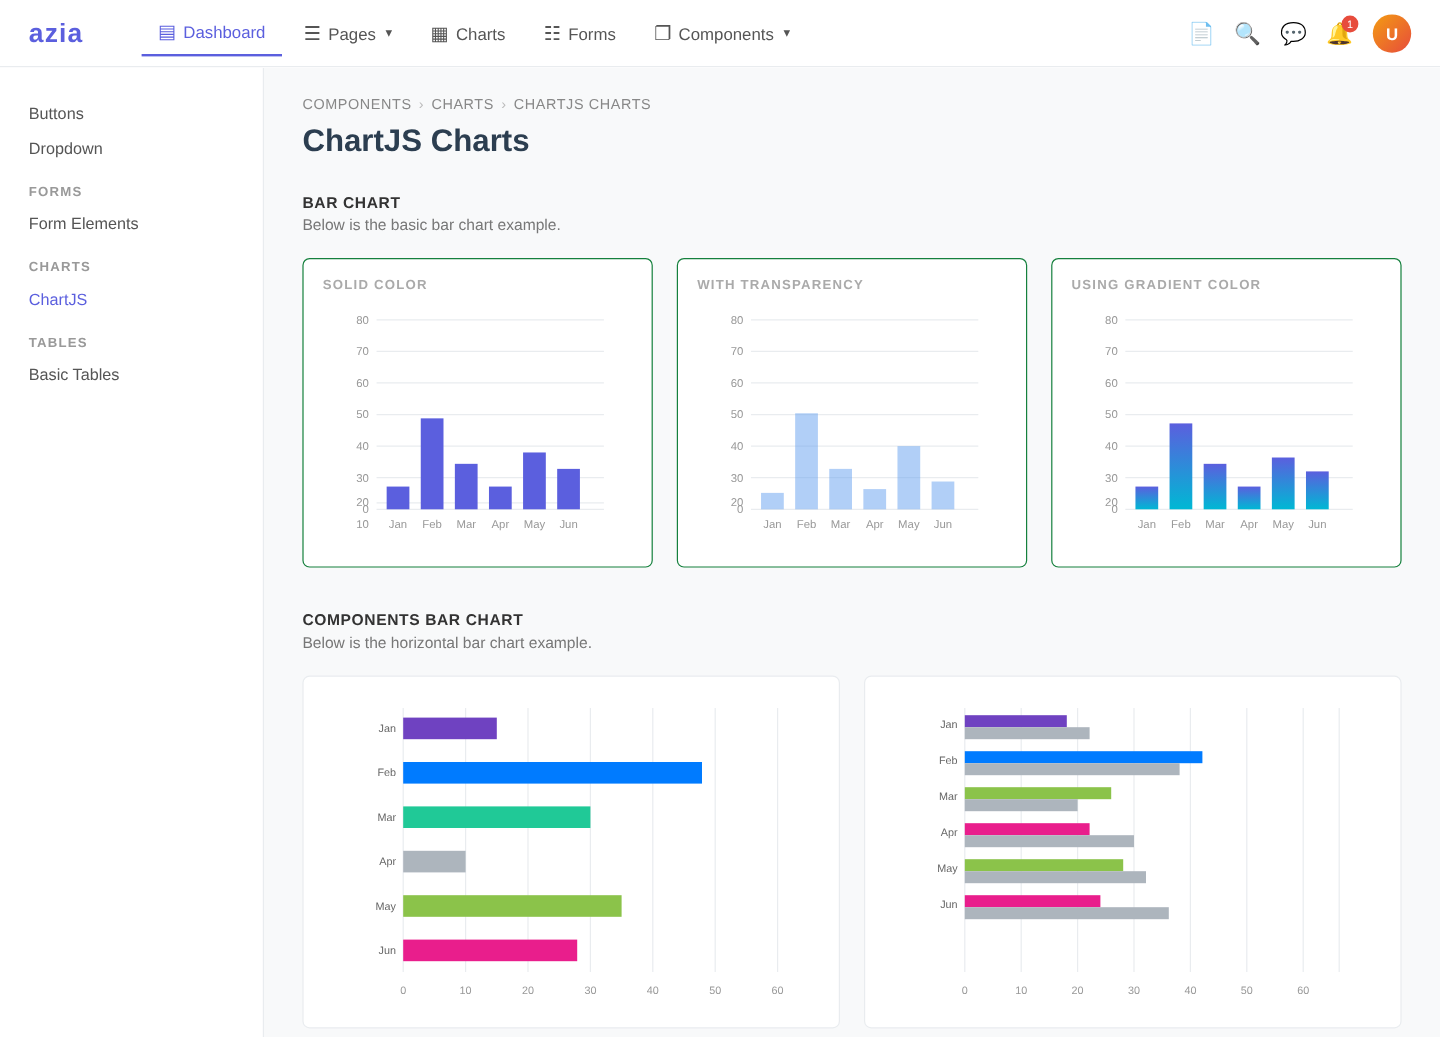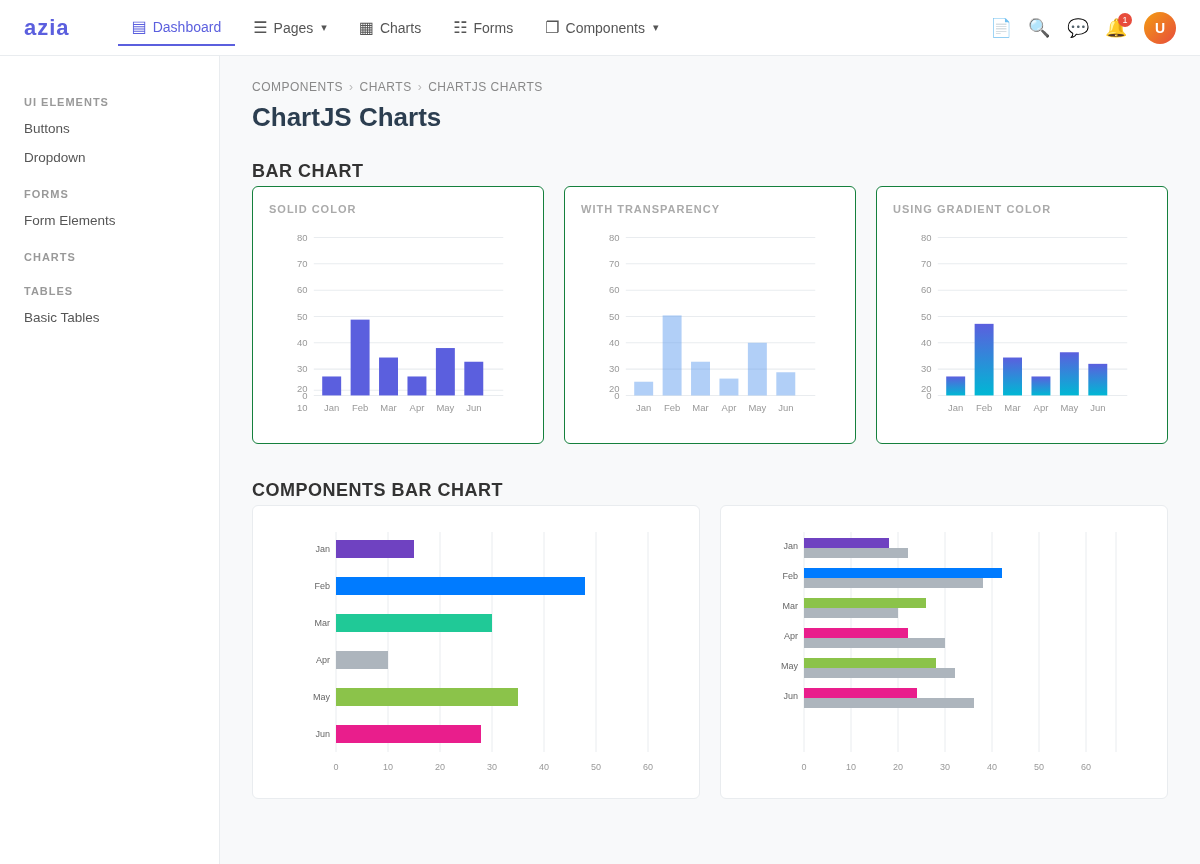--- a/index.html
+++ b/index.html
@@ -135,21 +135,21 @@
     }
     .breadcrumb span { text-transform: uppercase; letter-spacing: 0.5px; }
     .breadcrumb .sep { color: #bbb; }
     .page-title {
       font-size: 26px;
       font-weight: 600;
       color: #2c3e50;
       margin-bottom: 28px;
     }
     .section-title {
-      font-size: 18px;
+      font-size: 13px;
       font-weight: 700;
       color: #333;
       letter-spacing: 0.5px;
       margin-bottom: 4px;
     }
     .section-desc {
       font-size: 13px;
       color: #777;
       margin-bottom: 20px;
     }
@@ -234,48 +234,49 @@
       <div class="badge">1</div>
     </div>
     <div class="avatar">U</div>
   </div>
 </nav>
 
 <div class="layout">
 
   <aside class="sidebar">
     <div>
-      <div class="sidebar-section-title">UI ELEMENTS</div>
       <a class="sidebar-item">Buttons</a>
       <a class="sidebar-item">Dropdown</a>
     </div>
     <div>
       <div class="sidebar-section-title">FORMS</div>
       <a class="sidebar-item">Form Elements</a>
     </div>
     <div>
       <div class="sidebar-section-title">CHARTS</div>
+      <a class="sidebar-item active">ChartJS</a>
     </div>
     <div>
       <div class="sidebar-section-title">TABLES</div>
       <a class="sidebar-item">Basic Tables</a>
     </div>
   </aside>
 
   <main class="main">
     <div class="breadcrumb">
       <span>COMPONENTS</span>
       <span class="sep">›</span>
       <span>CHARTS</span>
       <span class="sep">›</span>
       <span>CHARTJS CHARTS</span>
     </div>
     <h1 class="page-title">ChartJS Charts</h1>
 
     <div class="section-title">BAR CHART</div>
+    <div class="section-desc">Below is the basic bar chart example.</div>
 
     <div class="charts-row">
 
       <div class="chart-box">
         <div class="chart-label">SOLID COLOR</div>
         <div class="bar-chart-area">
           <svg class="chart-svg" viewBox="0 0 220 190">
 
             <line x1="30" y1="10" x2="210" y2="10" stroke="#e9ecef" stroke-width="1"></line>
             <line x1="30" y1="35" x2="210" y2="35" stroke="#e9ecef" stroke-width="1"></line>
@@ -400,20 +401,21 @@
             <text x="155" y="175" text-anchor="middle" font-size="9" fill="#999">May</text>
 
             <rect x="173" y="130" width="18" height="30" fill="url(#grad1)"></rect>
             <text x="182" y="175" text-anchor="middle" font-size="9" fill="#999">Jun</text>
           </svg>
         </div>
       </div>
     </div>
 
     <div class="section-title">COMPONENTS BAR CHART</div>
+    <div class="section-desc">Below is the horizontal bar chart example.</div>
 
     <div class="horizontal-charts-row">
 
       <div class="h-chart-box">
         <div class="bar-chart-area" style="height:260px;">
           <svg class="chart-svg" viewBox="0 0 380 260">
 
             <line x1="50" y1="10" x2="50" y2="230" stroke="#e9ecef" stroke-width="1"></line>
             <line x1="102" y1="10" x2="102" y2="230" stroke="#e9ecef" stroke-width="1"></line>
             <line x1="154" y1="10" x2="154" y2="230" stroke="#e9ecef" stroke-width="1"></line>

